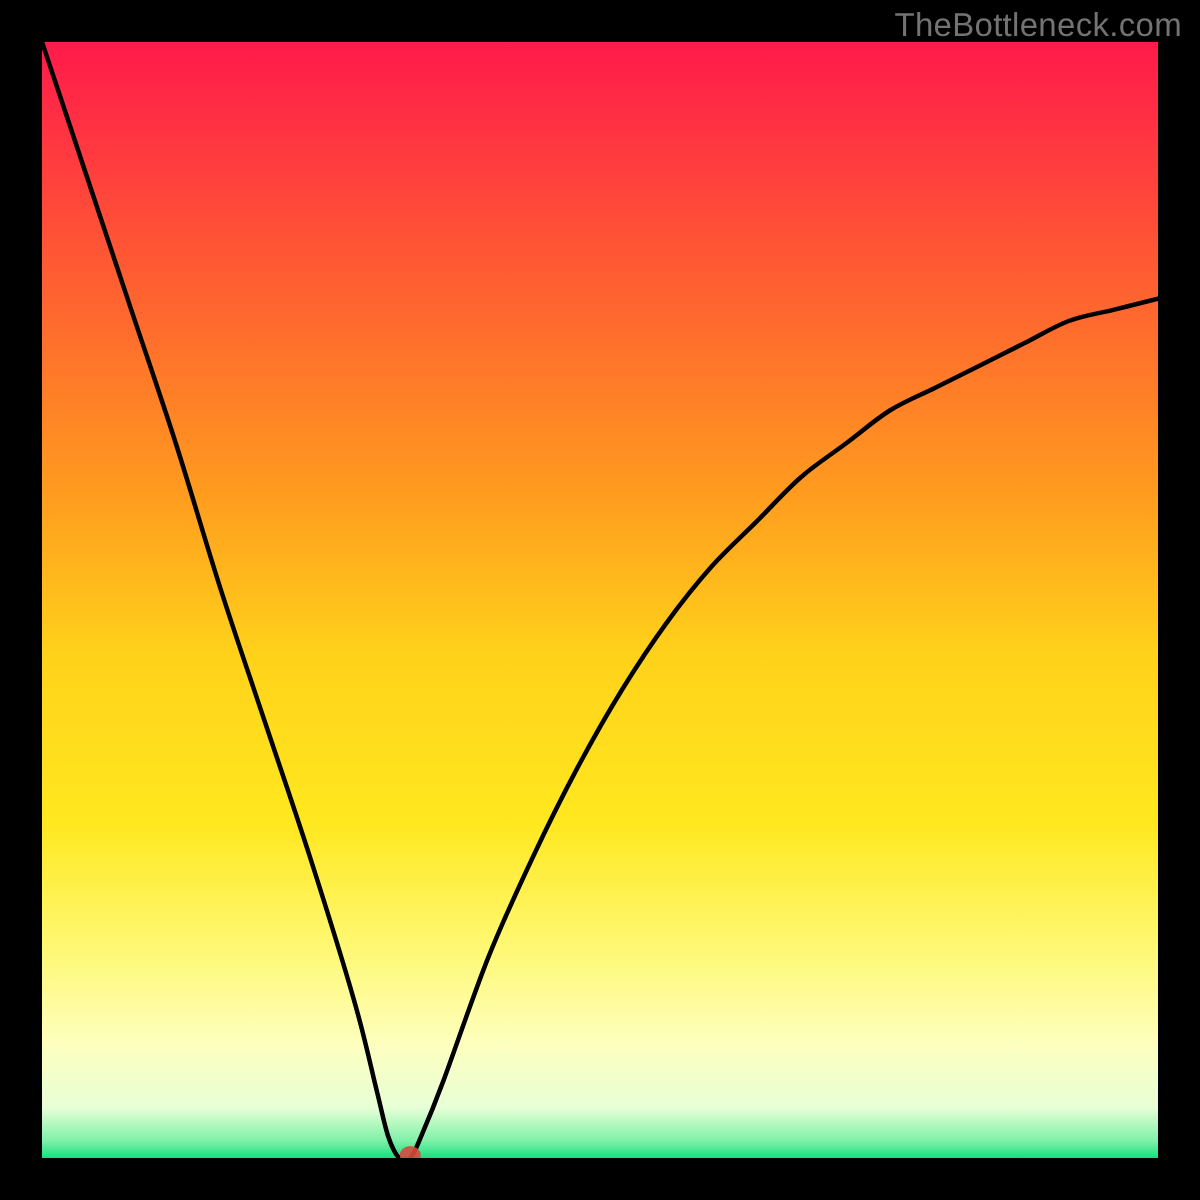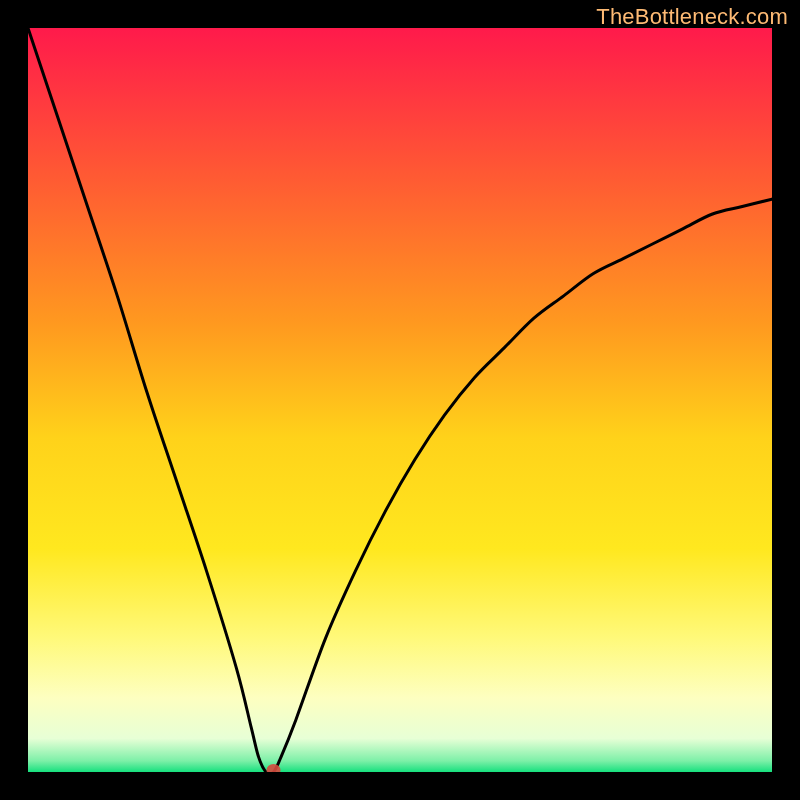--- a/index.html
+++ b/index.html
@@ -14,21 +14,21 @@
   .frame {
     position: relative;
     width: 800px;
     height: 800px;
     background: #000;
   }
   .watermark {
     position: absolute;
     top: 4px;
     right: 12px;
-    color: #fdba74;
+    color: #737373;
     font-size: 22px;
     font-weight: 500;
     letter-spacing: 0.2px;
     z-index: 20;
   }
   .plot-wrap {
     position: absolute;
     left: 28px;
     top: 28px;
     width: 744px;

